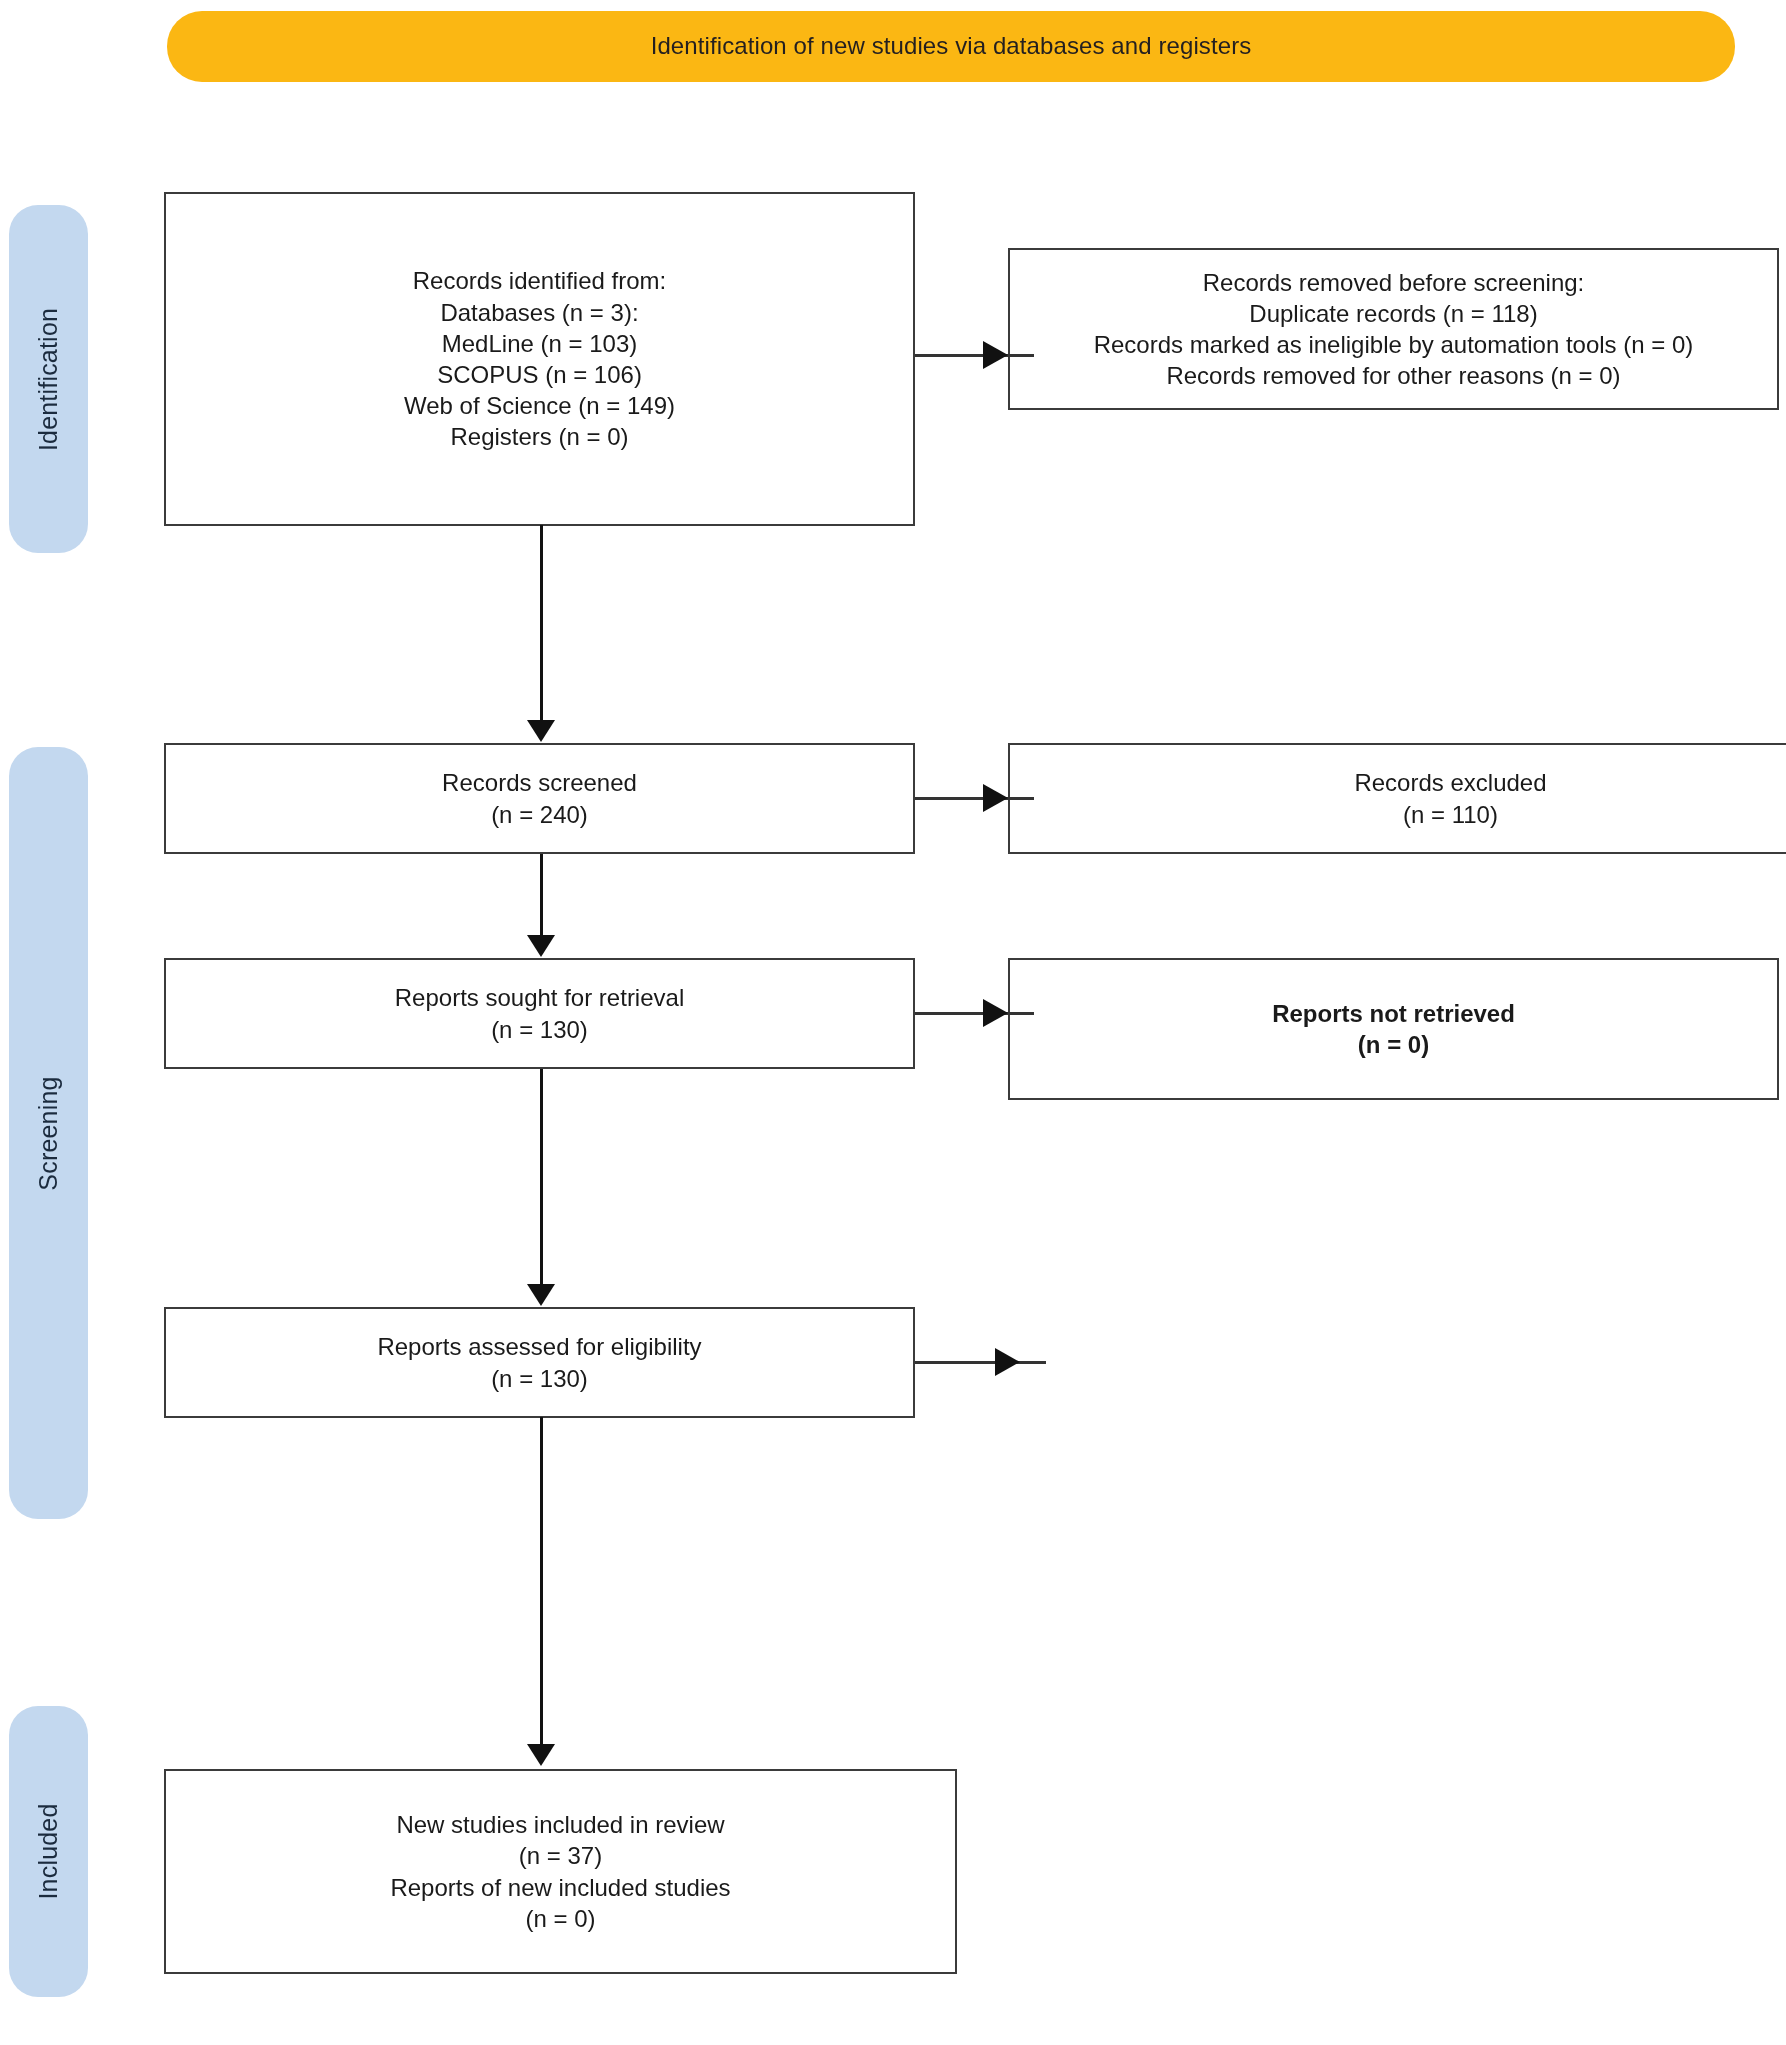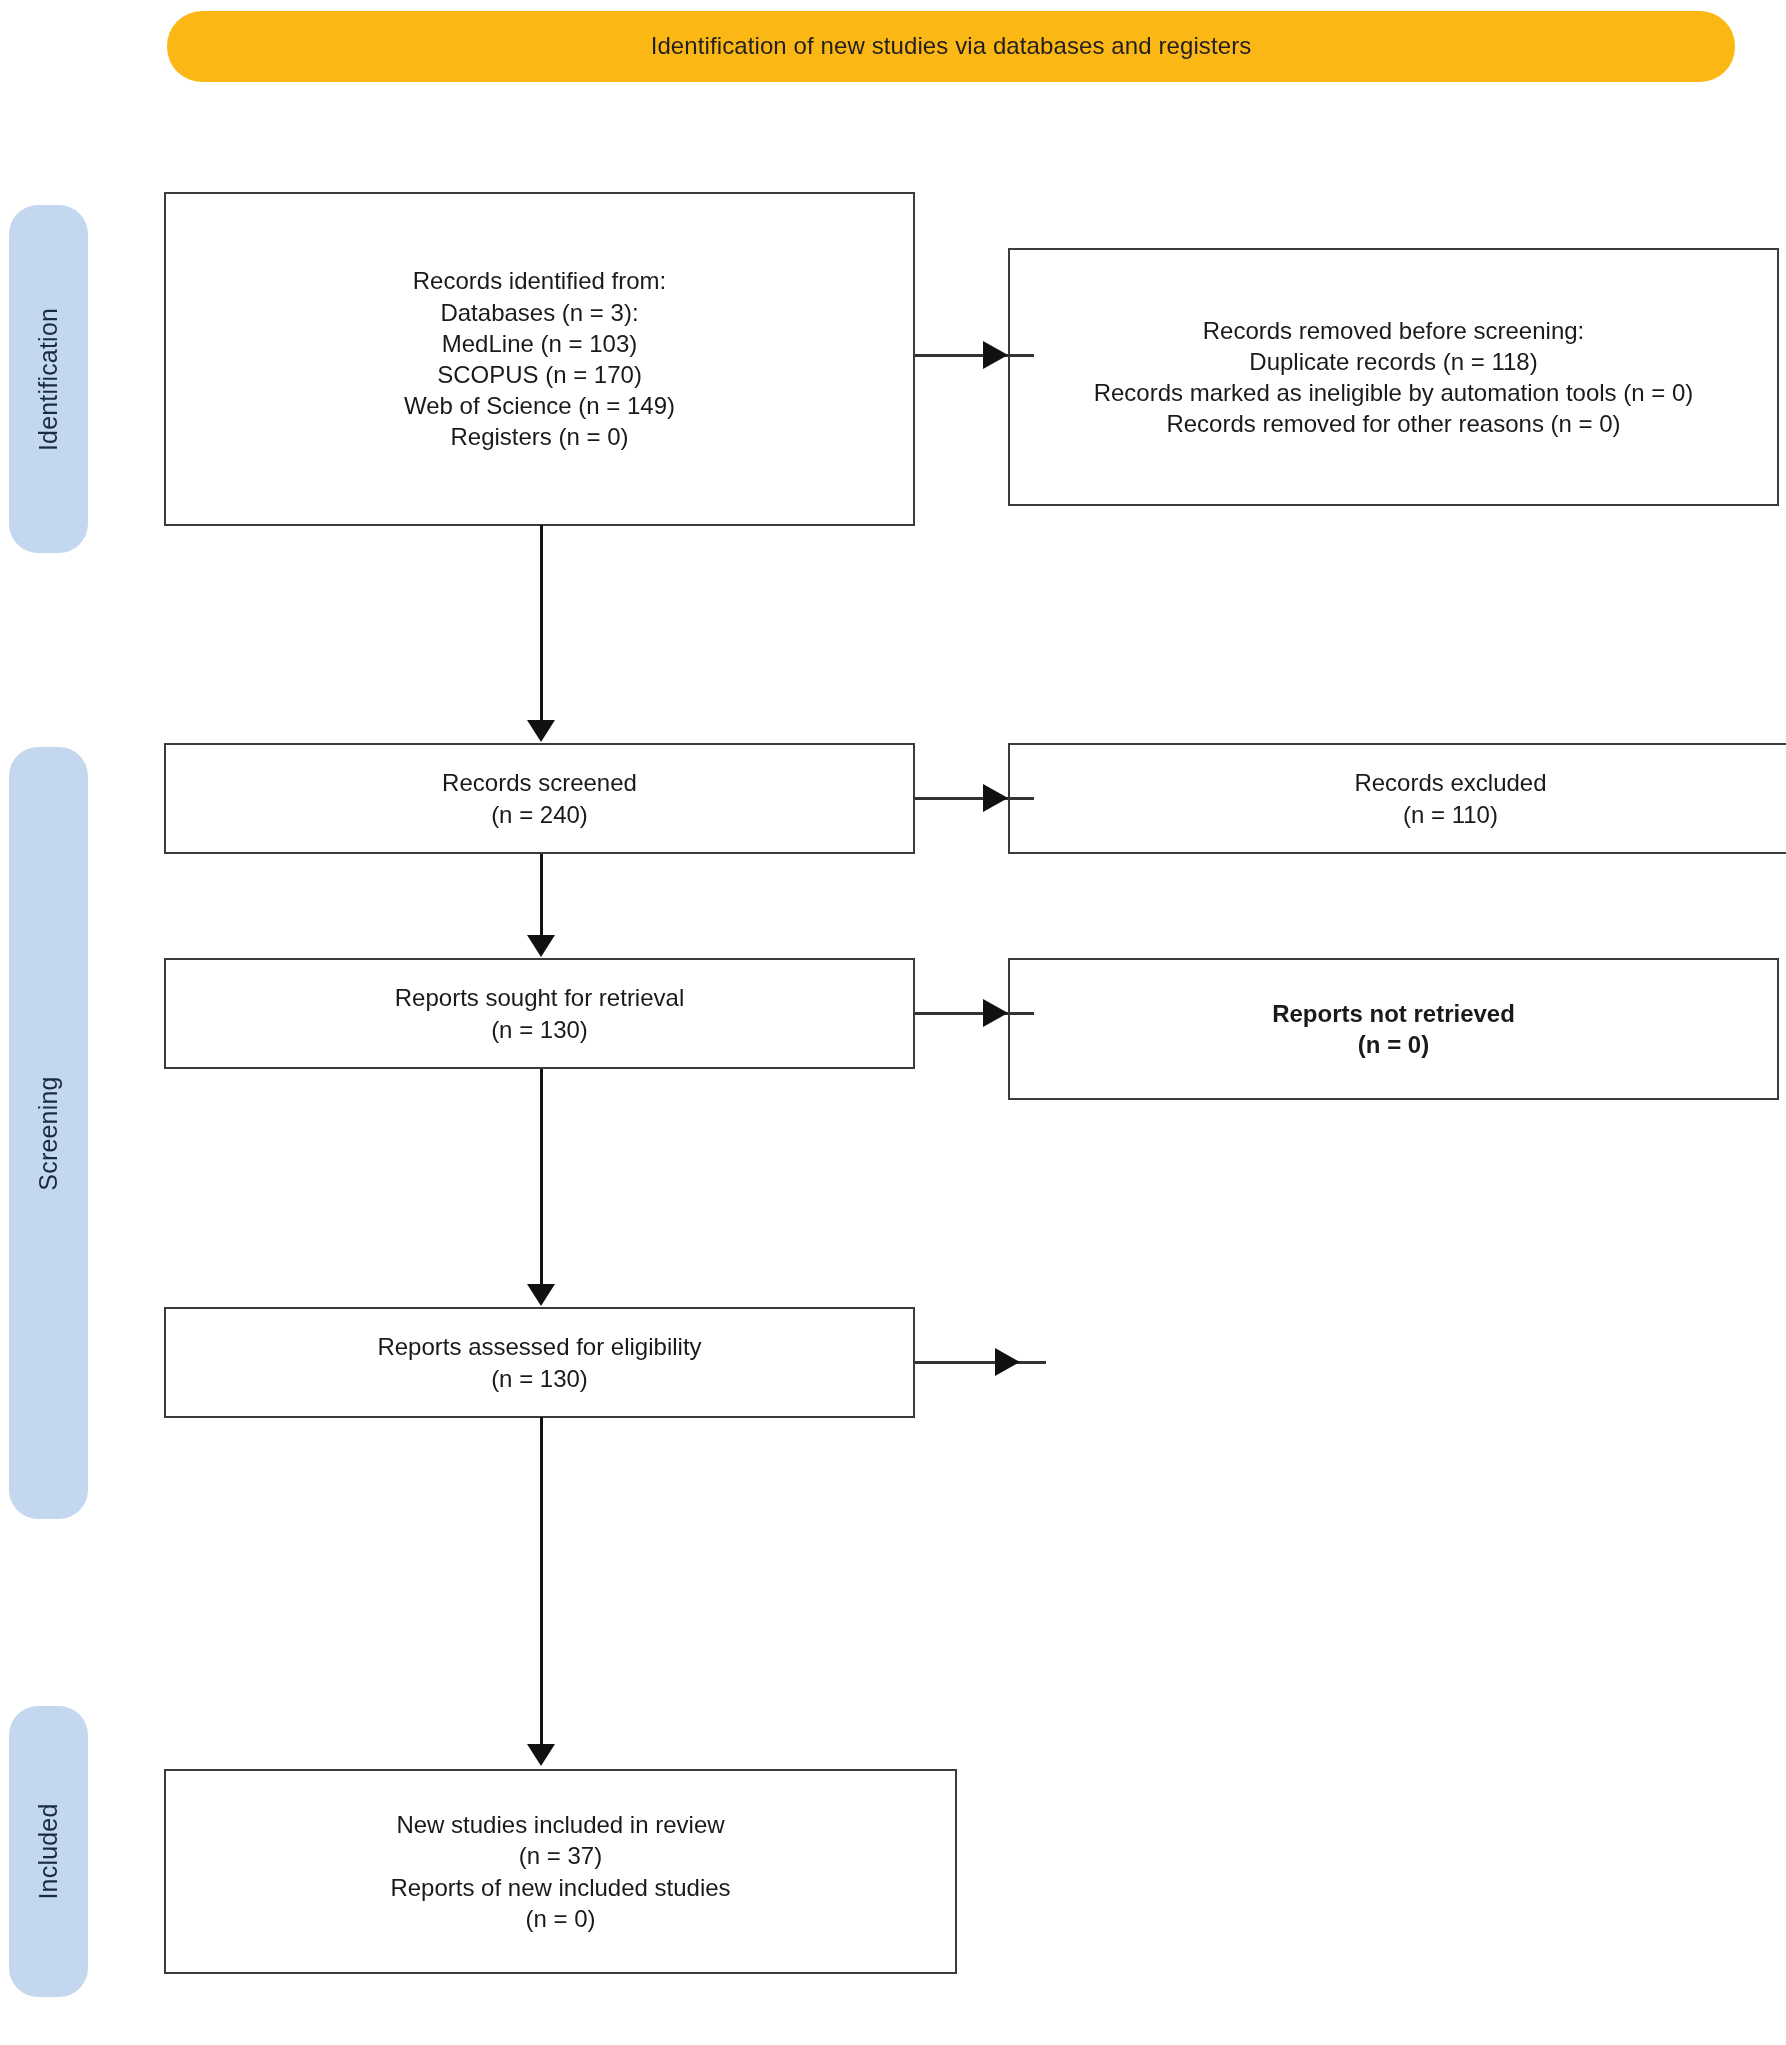--- a/index.html
+++ b/index.html
@@ -82,21 +82,21 @@
   }
 
   
   #box-identified        { left: 164px;  top: 192px;  width: 751px; height: 334px; }
   #box-screened          { left: 164px;  top: 743px; width: 751px; height: 111px; }
   #box-sought            { left: 164px;  top: 958px; width: 751px; height: 111px; }
   #box-assessed          { left: 164px;  top: 1307px; width: 751px; height: 111px; }
   #box-included          { left: 164px;  top: 1769px; width: 793px; height: 205px; }
 
   
-  #box-removed           { left: 1008px; top: 248px;  width: 771px; height: 258px; }
+  #box-removed           { left: 1008px; top: 248px;  width: 771px; height: 162px; }
   #box-excluded-records  { left: 1008px; top: 743px; width: 885px; height: 111px; }
   #box-not-retrieved     { left: 1008px; top: 958px; width: 771px; height: 142px; font-weight: bold; }
   #box-reports-excluded  { left: 1020px; top: 1209px; width: 759px; height: 326px; }
 
   
   .v-line {
     position: absolute;
     width: 3.3px;
     background: #111111;
   }
@@ -138,21 +138,21 @@
     <div class="stage-text">Screening</div>
   </div>
   <div class="stage-label" id="stage-included">
     <div class="stage-text">Included</div>
   </div>
 
   <div class="flow-box" id="box-identified">
     <div class="line">Records identified from:</div>
     <div class="line">Databases (n = 3):</div>
     <div class="line">MedLine (n = 103)</div>
-    <div class="line">SCOPUS (n = 170)</div>
+    <div class="line">SCOPUS (n = 106)</div>
     <div class="line">Web of Science (n = 149)</div>
     <div class="line">Registers (n = 0)</div>
   </div>
 
   <div class="flow-box" id="box-removed">
     <div class="line">Records removed before screening:</div>
     <div class="line">Duplicate records (n = 118)</div>
     <div class="line wrap">Records marked as ineligible by automation tools (n = 0)</div>
     <div class="line">Records removed for other reasons (n = 0)</div>
   </div>

